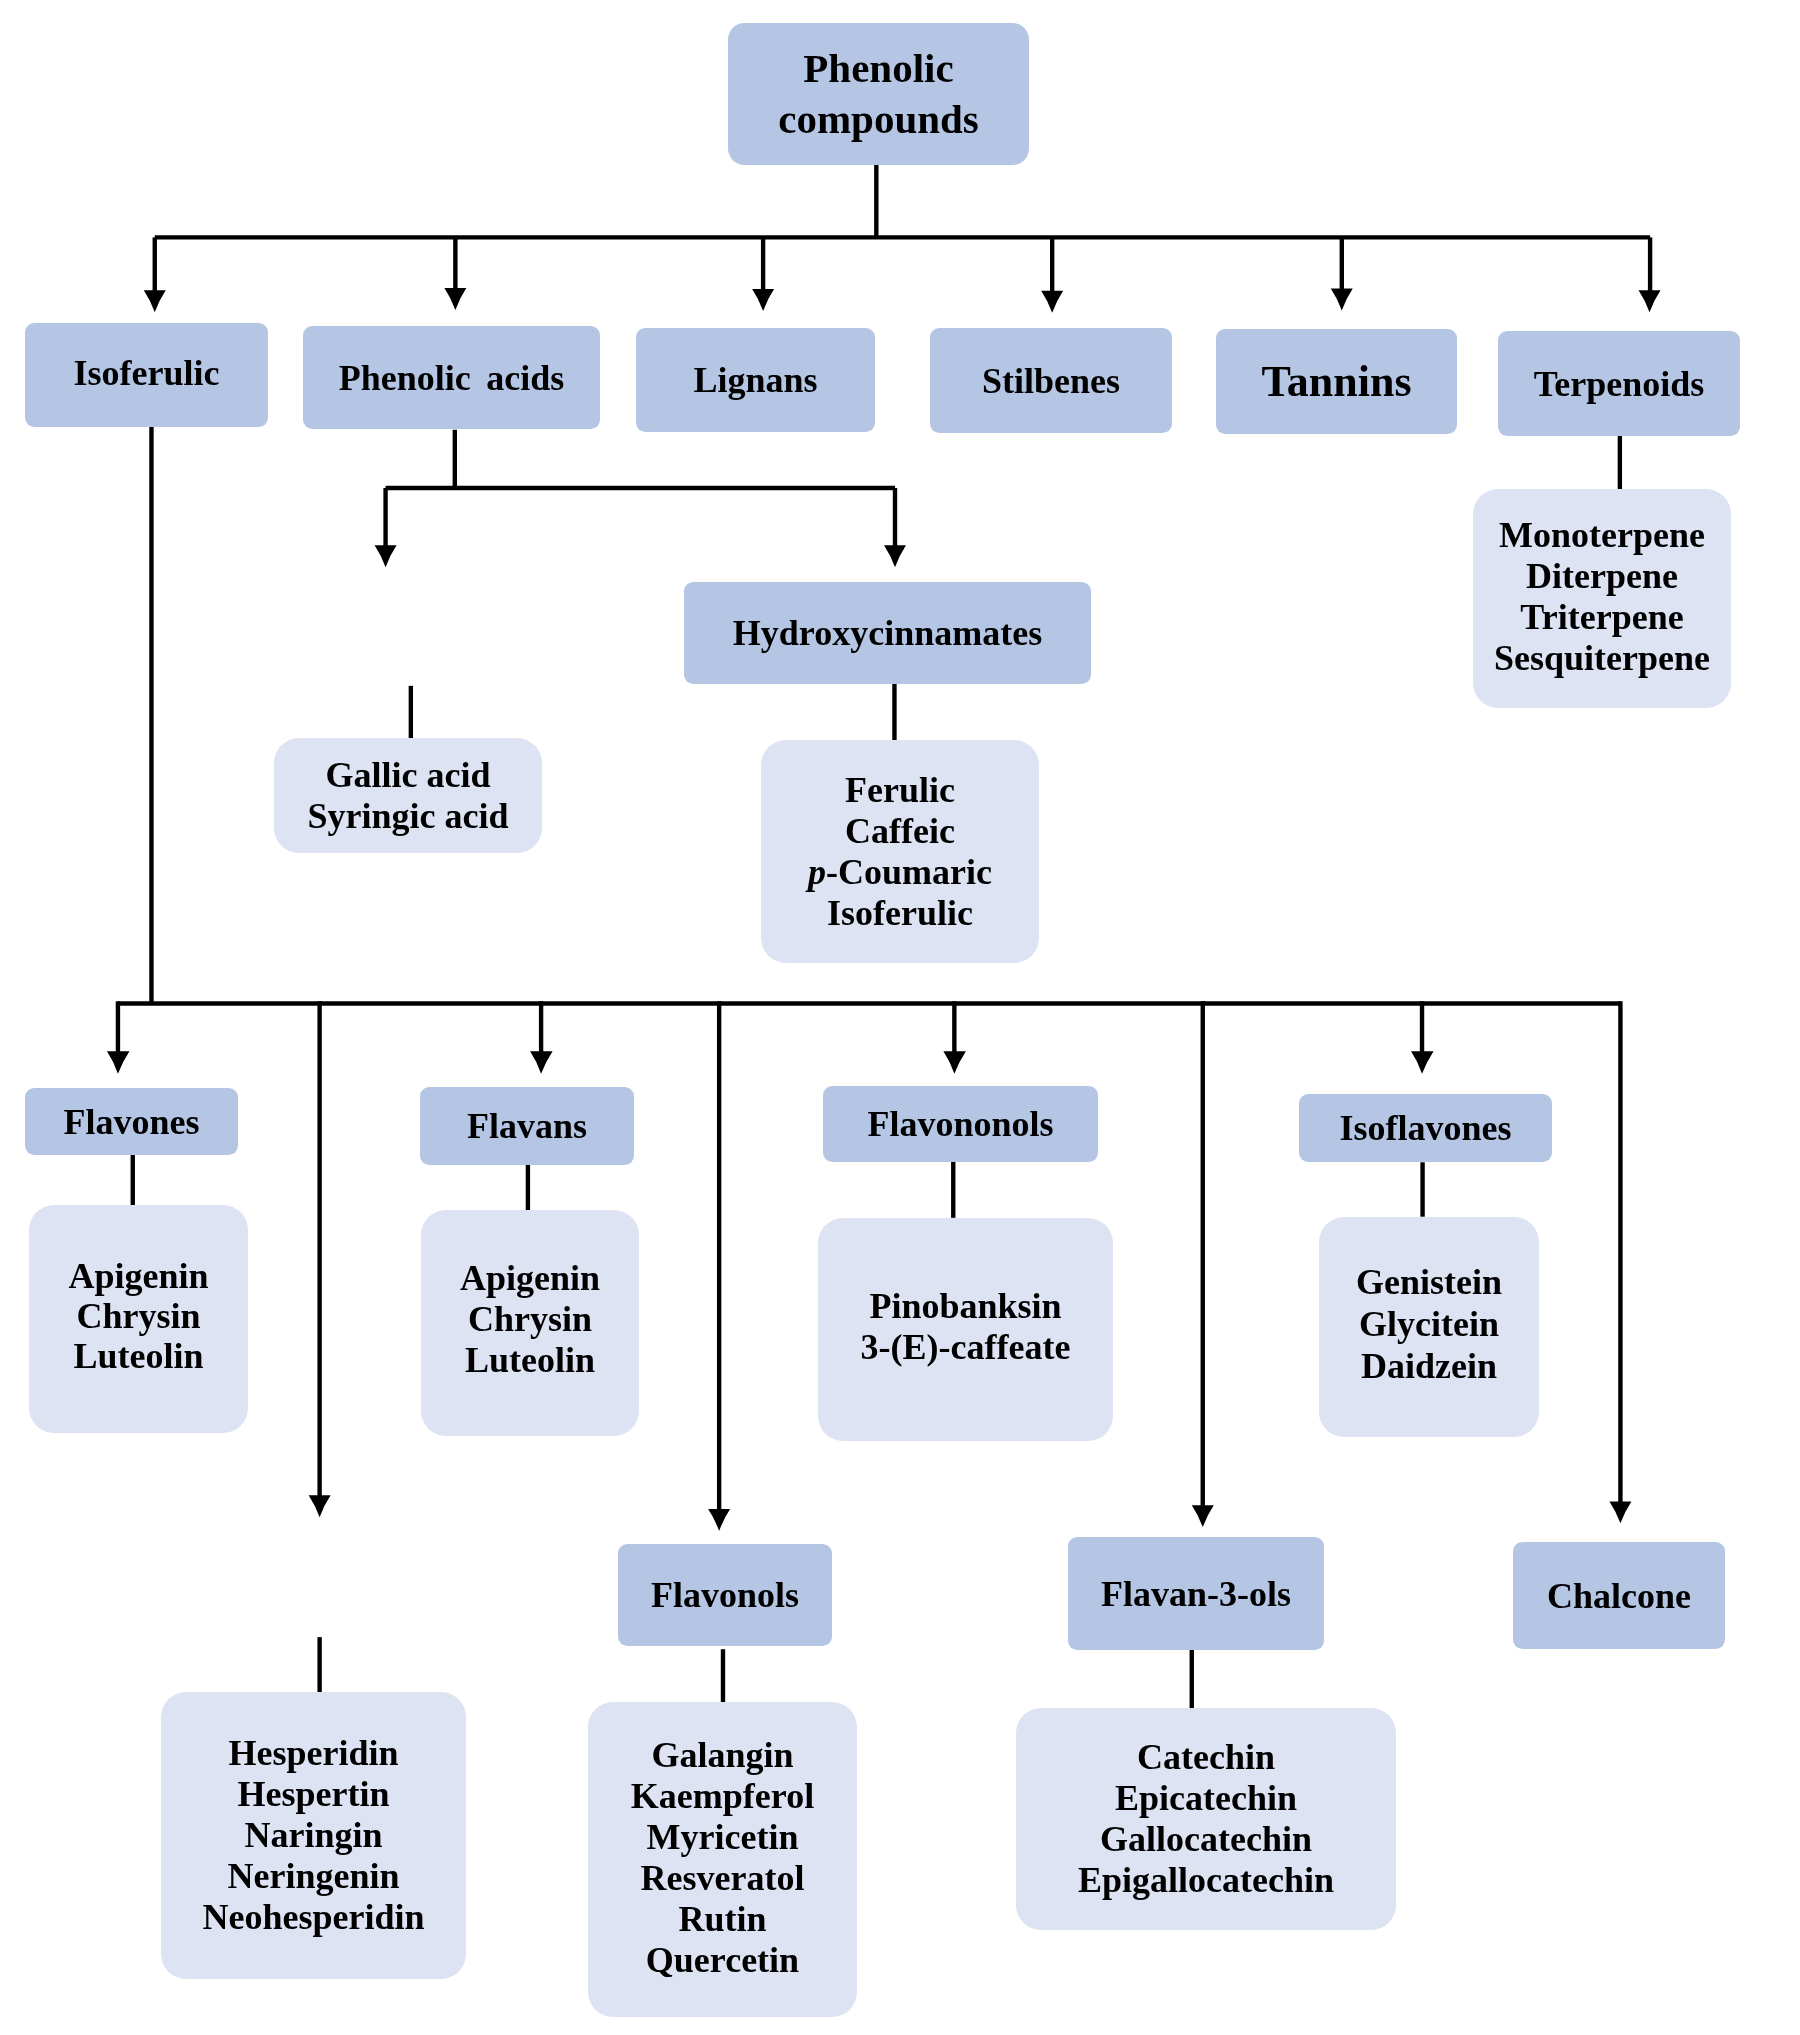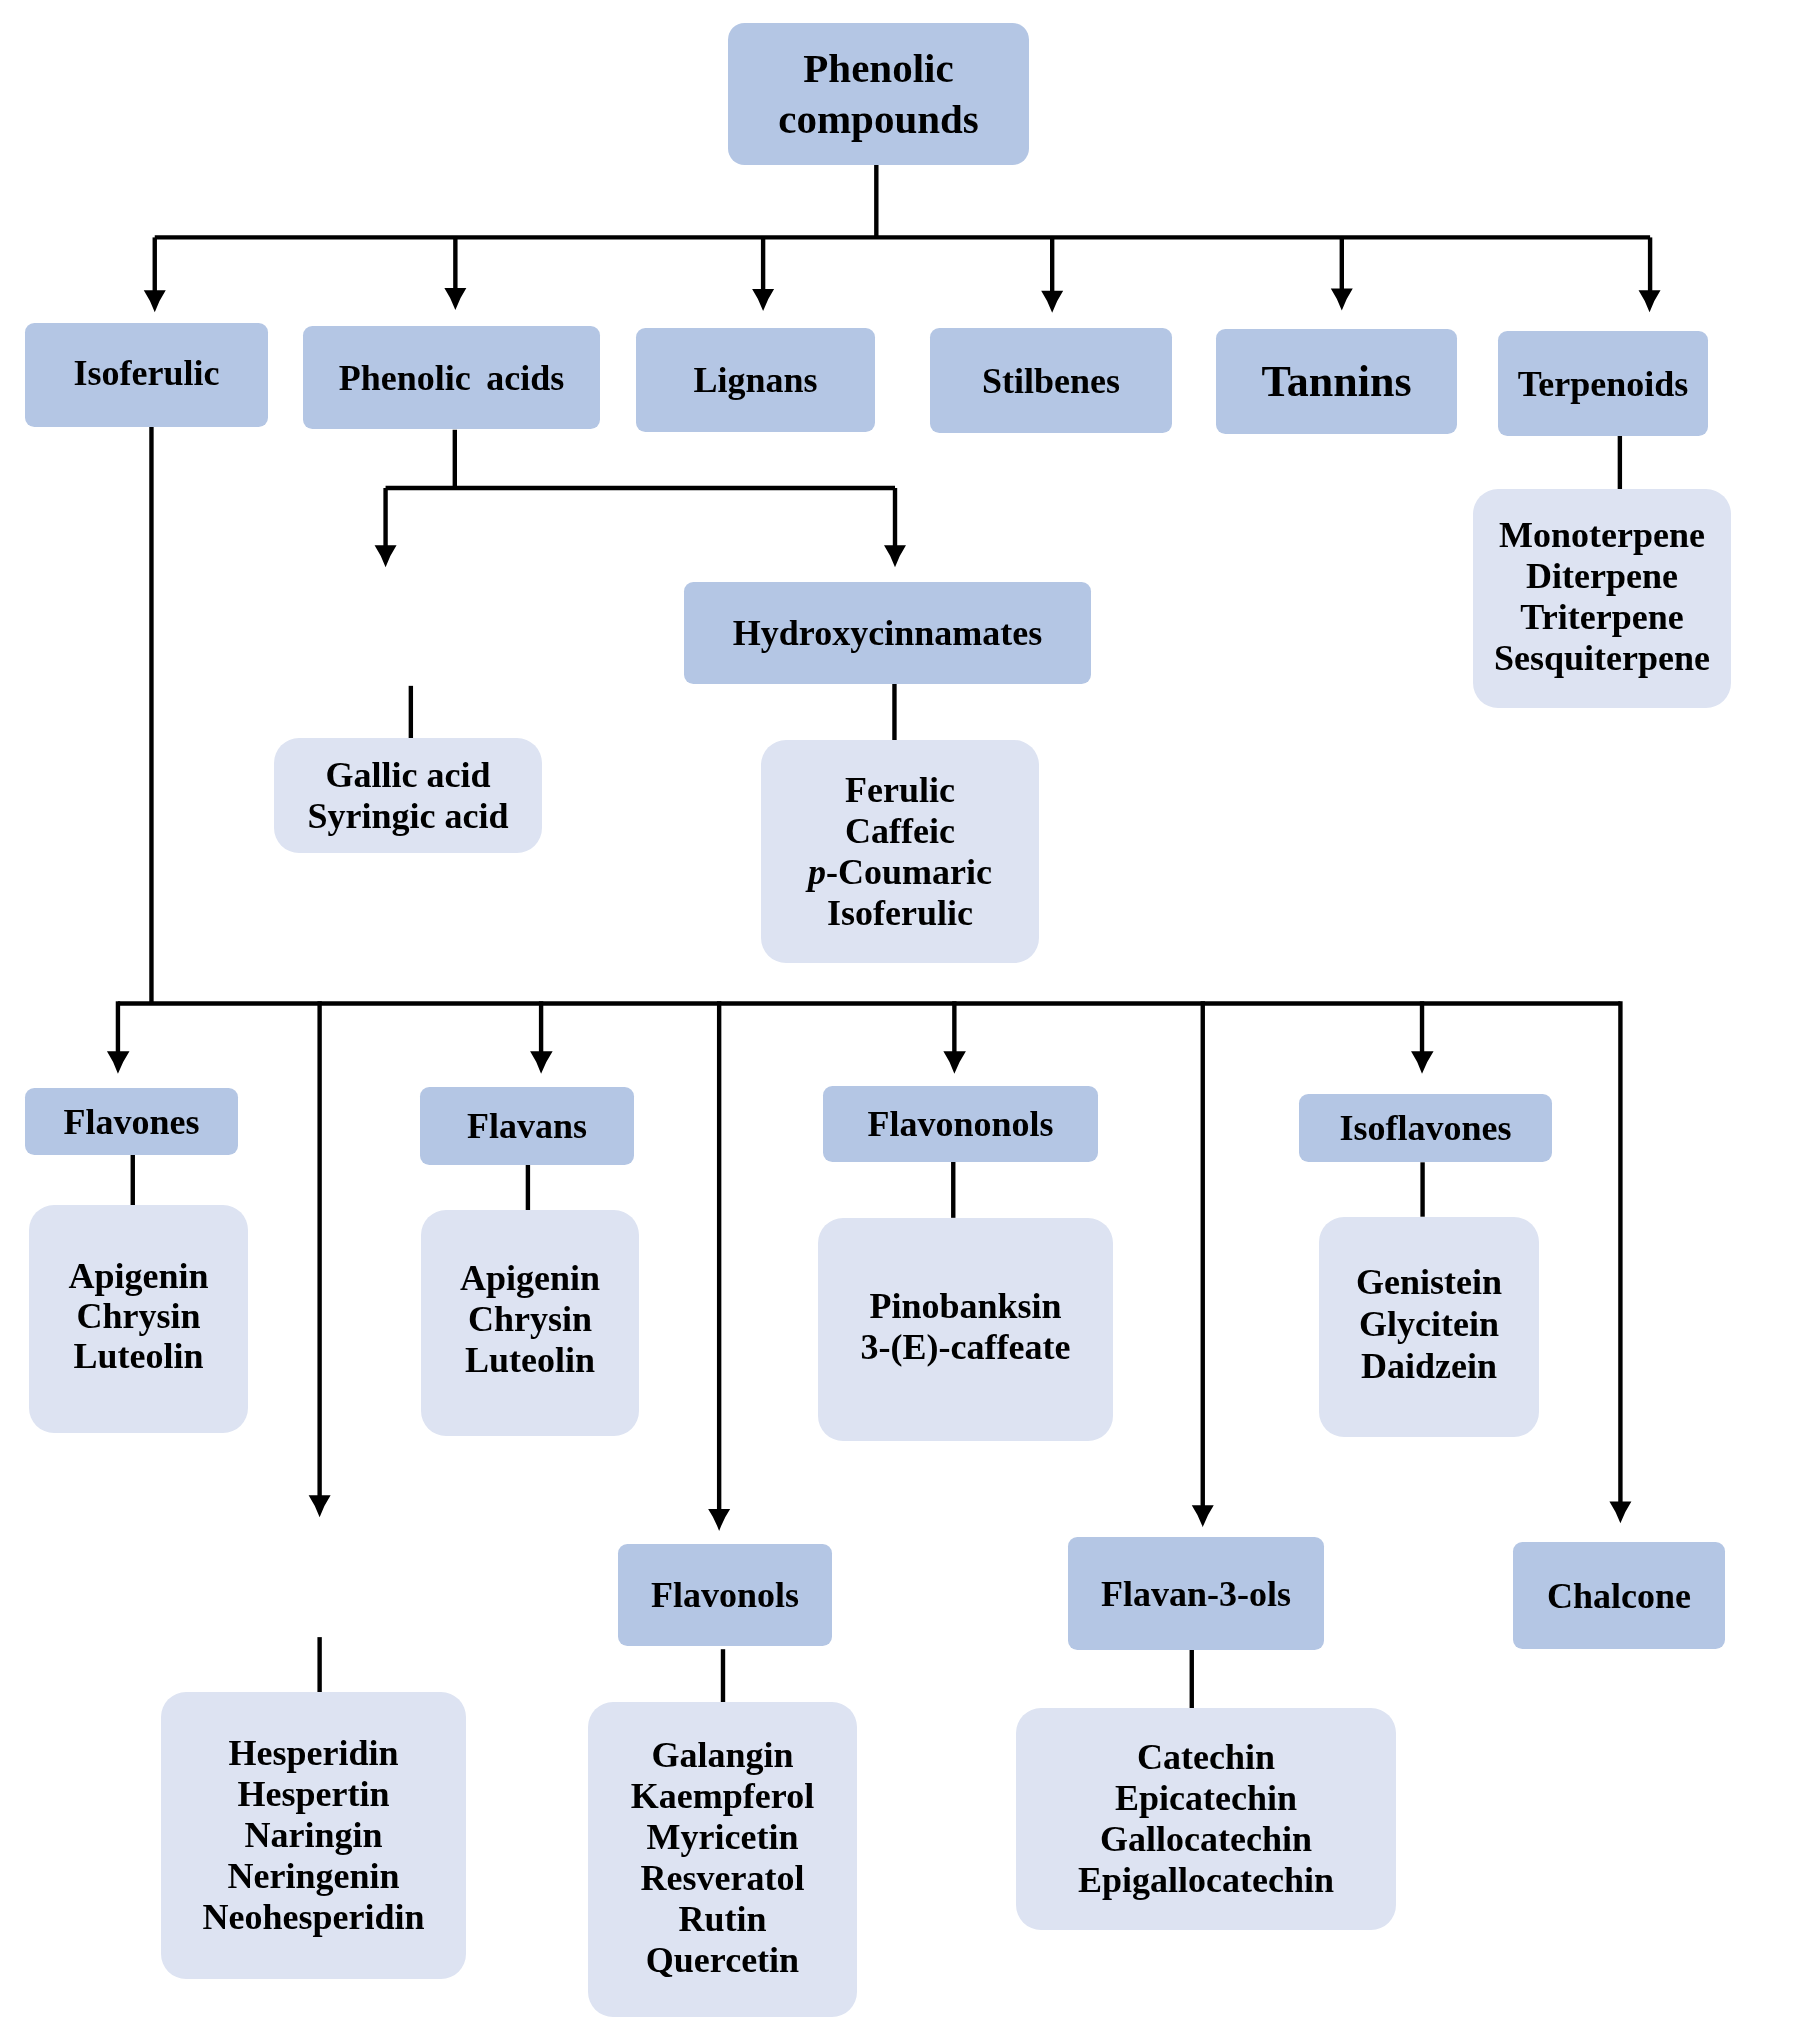--- a/index.html
+++ b/index.html
@@ -80,21 +80,21 @@
   </svg>
 
   <div class="node dark" style="left:728px;top:22.5px;width:301px;height:142px;font-size:41px;line-height:51px;border-radius:16.5px;">Phenolic
 compounds</div>
 
   <div class="node dark" style="left:25px;top:323px;width:243px;height:104px;font-size:36px;padding-bottom:3.8px;">Isoferulic</div>
   <div class="node dark" style="left:303px;top:326px;width:297px;height:103px;font-size:36px;word-spacing:6.6px;">Phenolic  acids</div>
   <div class="node dark" style="left:636px;top:328px;width:239px;height:104px;font-size:36px;">Lignans</div>
   <div class="node dark" style="left:930px;top:328px;width:242px;height:105px;font-size:36px;">Stilbenes</div>
   <div class="node dark" style="left:1216px;top:329px;width:241px;height:105px;font-size:44px;">Tannins</div>
-  <div class="node dark" style="left:1498px;top:331px;width:210px;height:105px;font-size:36px;">Terpenoids</div>
+  <div class="node dark" style="left:1498px;top:331px;width:242px;height:105px;font-size:36px;">Terpenoids</div>
 
   <div class="node light" style="left:1473px;top:489px;width:258px;height:219px;font-size:36px;line-height:41px;padding-bottom:3.3px;">Monoterpene
 Diterpene
 Triterpene
 Sesquiterpene</div>
 
   <div class="node dark" style="left:684px;top:582px;width:407px;height:102px;font-size:36px;">Hydroxycinnamates</div>
 
   <div class="node light" style="left:274px;top:738px;width:268px;height:115px;font-size:36px;line-height:41px;">Gallic acid
 Syringic acid</div>

